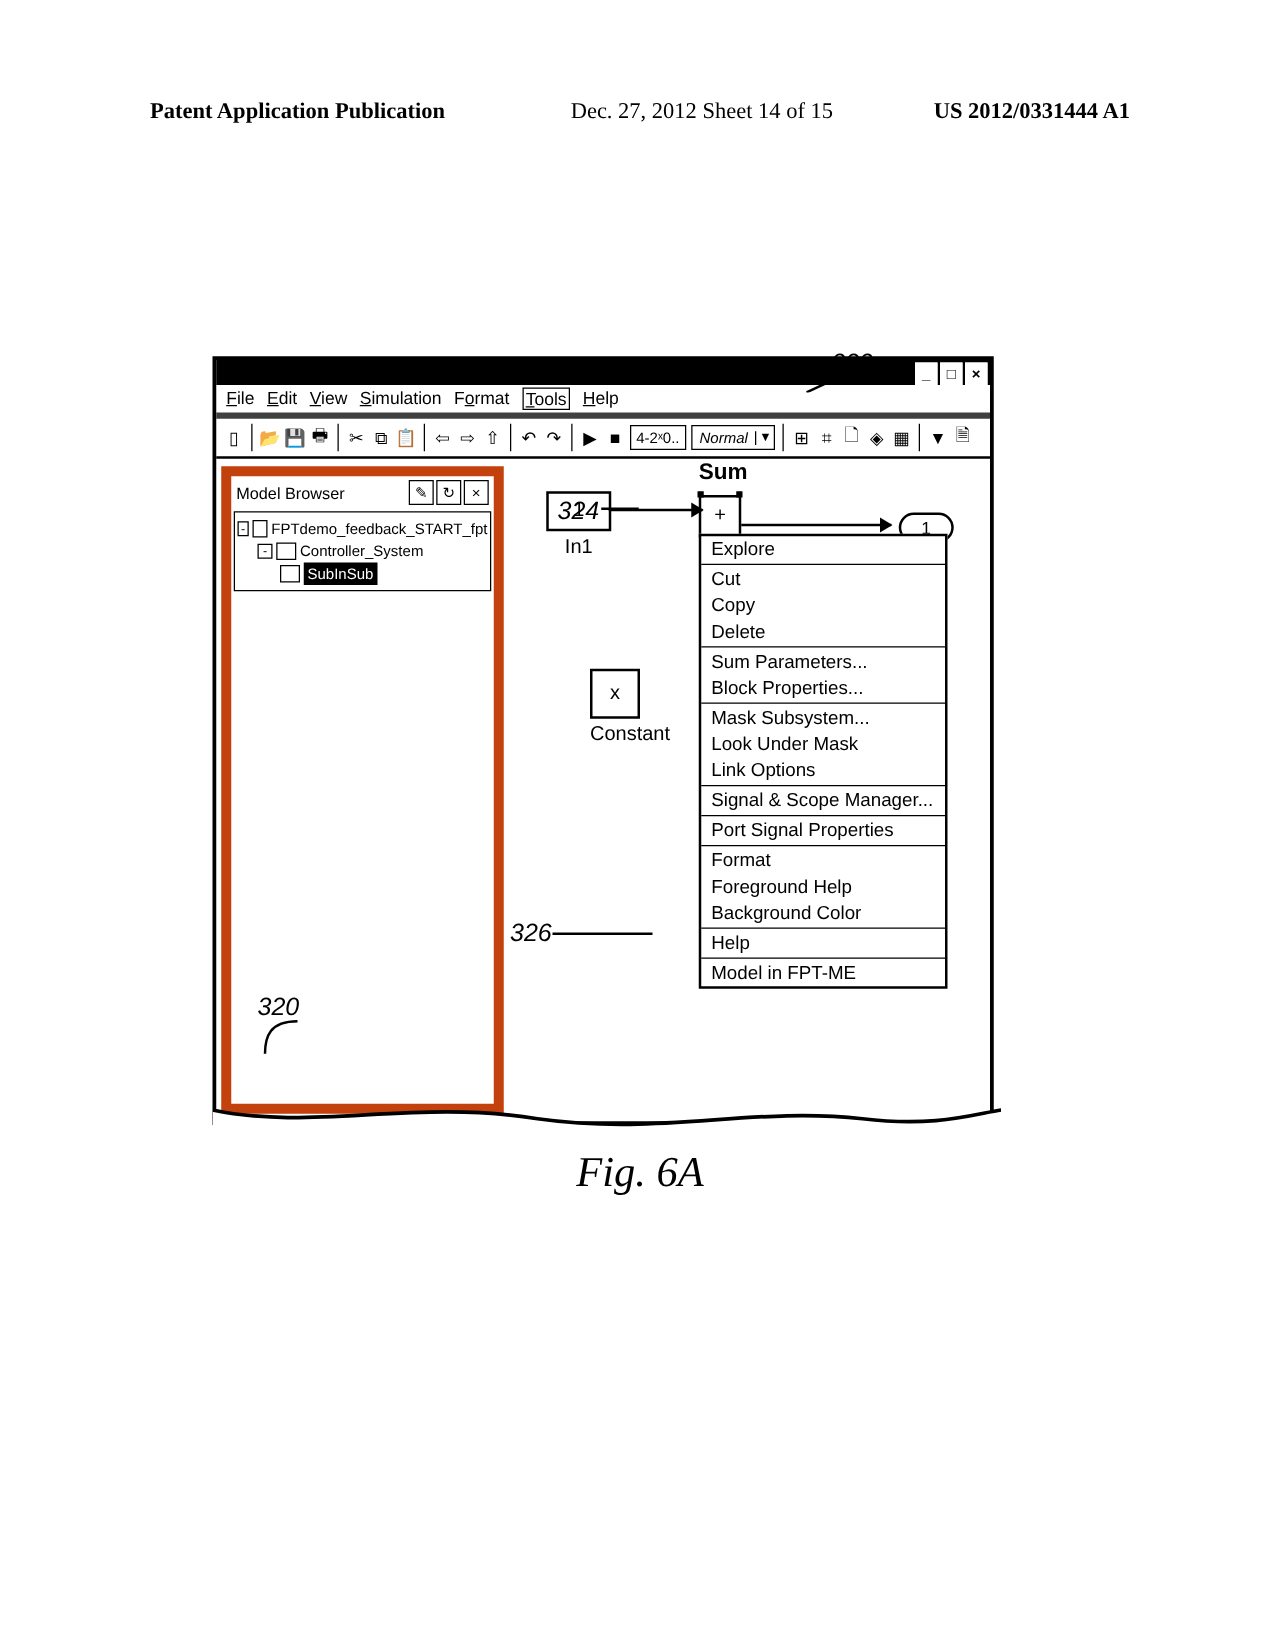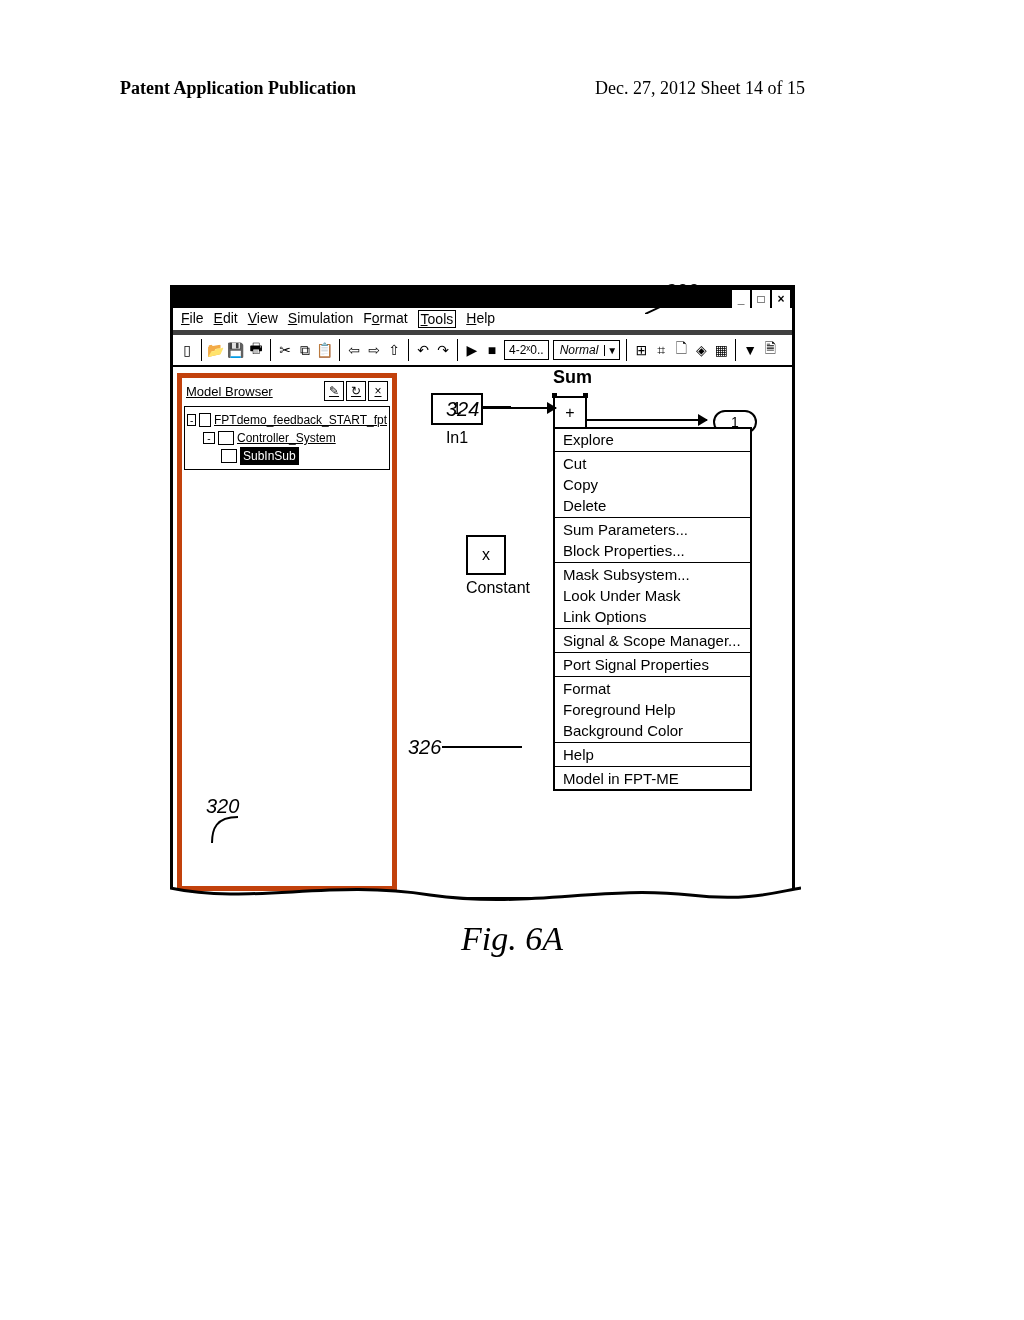--- a/index.html
+++ b/index.html
@@ -120,25 +120,24 @@
   .toolbar .dropdown .val { padding:0 6px; font-size:12px;font-style:italic;}
   .toolbar .dropdown .arrow { width:14px; text-align:center; border-left:1px solid #000; font-size:10px;}
 
   .workspace {
     display: flex;
     height: 530px;
     position: relative;
   }
   .sidebar {
     width: 210px;
-    border: 5px solid #c2410c;
+    border: 8px solid #c2410c;
     margin: 6px 4px;
     position: relative;
     font-size: 13px;
-    text-decoration: underline;
   }
   .sidebar-header {
     display:flex;
     align-items:center;
     padding:3px 4px;
   }
   .sidebar-header .title { flex:1; }
   .sidebar-header .btnicon {
     border:1px solid #000; width:18px; height:18px;
     display:flex; align-items:center; justify-content:center;
@@ -263,20 +262,21 @@
   }
 </style>
 </head>
 <body>
 
 <div class="page">
 
   <div class="page-header">
     <div class="left">Patent Application Publication</div>
     <div class="center">Dec. 27, 2012  Sheet 14 of 15</div>
+    <div class="right">US 2012/0331444 A1</div>
   </div>
 
   <div class="figure-wrap">
     <div class="window">
 
       <div class="titlebar">
         <div class="titlebar-btns">
           <span>_</span>
           <span>□</span>
           <span>×</span>

